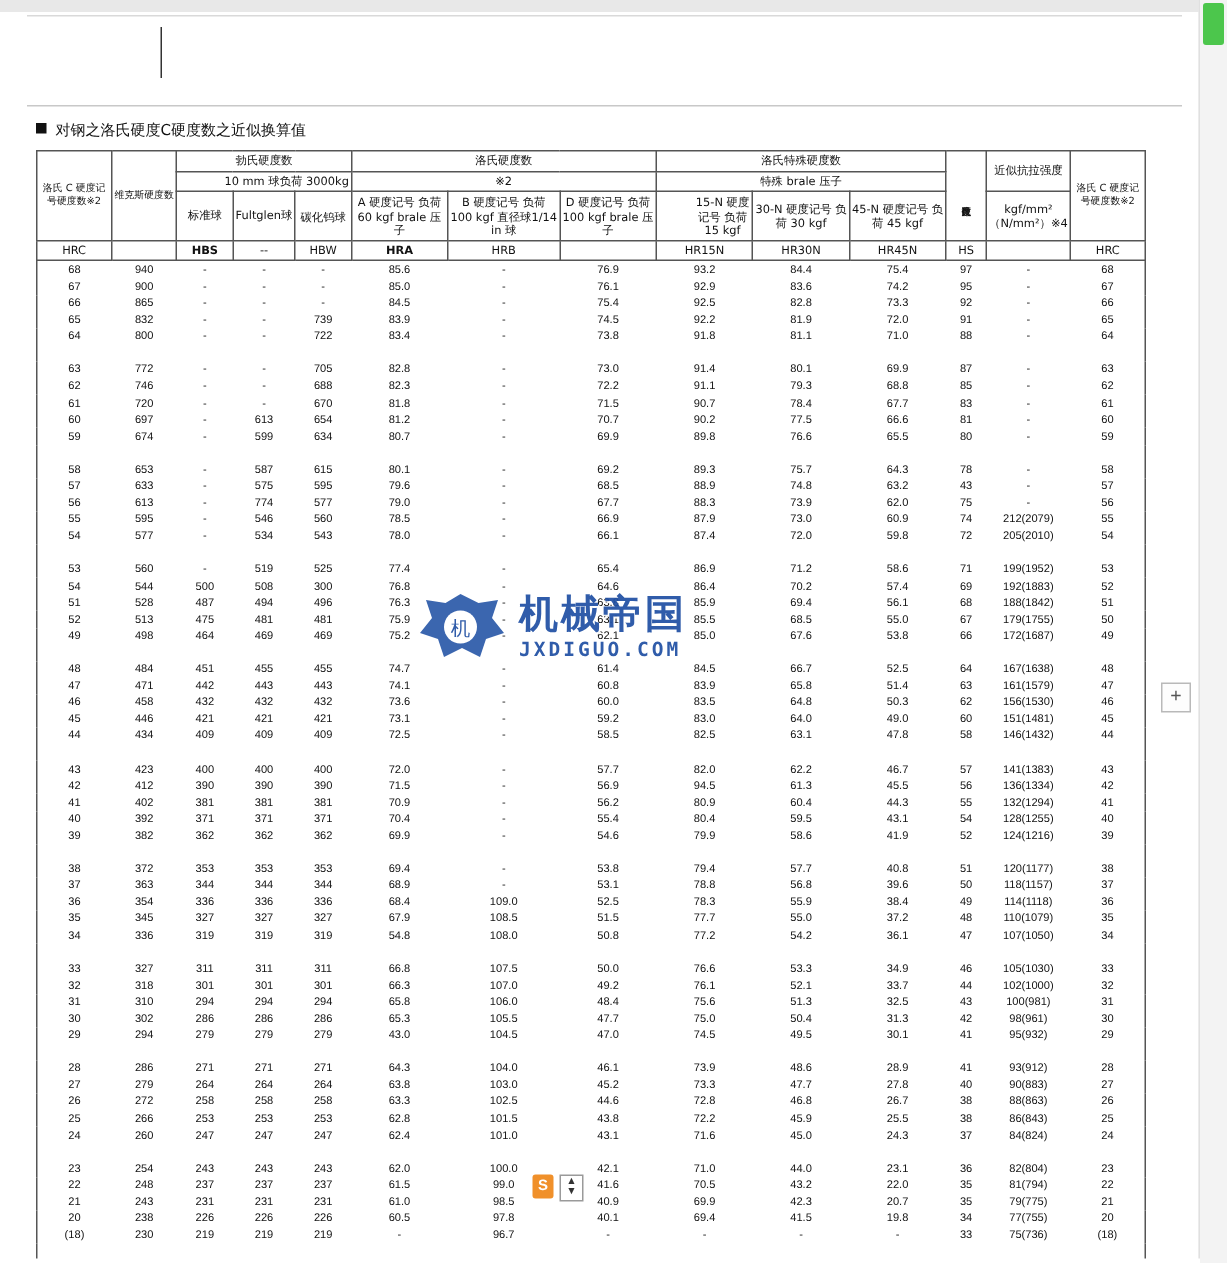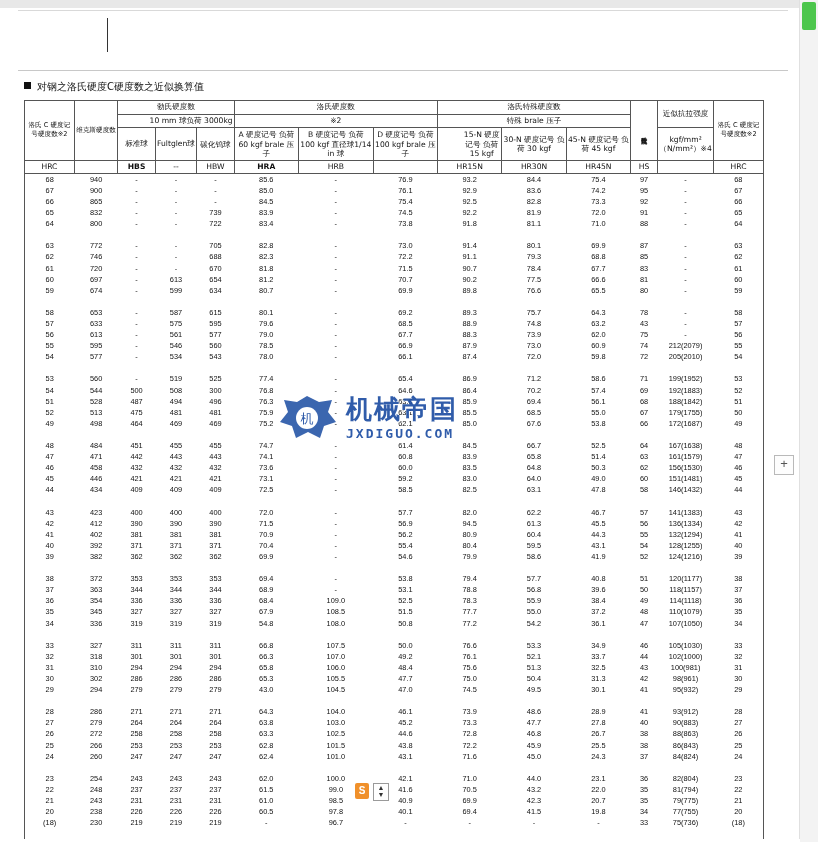--- a/index.html
+++ b/index.html
@@ -462,21 +462,21 @@
           <td>74.8</td>
           <td>63.2</td>
           <td>43</td>
           <td>-</td>
           <td style="border-right: 1px solid rgb(85, 85, 85);">57</td>
         </tr>
         <tr>
           <td style="border-left: 1px solid rgb(85, 85, 85);">56</td>
           <td>613</td>
           <td>-</td>
-          <td>561</td>
+          <td>774</td>
           <td>577</td>
           <td>79.0</td>
           <td>-</td>
           <td>67.7</td>
           <td>88.3</td>
           <td>73.9</td>
           <td>62.0</td>
           <td>75</td>
           <td>-</td>
           <td style="border-right: 1px solid rgb(85, 85, 85);">56</td>

